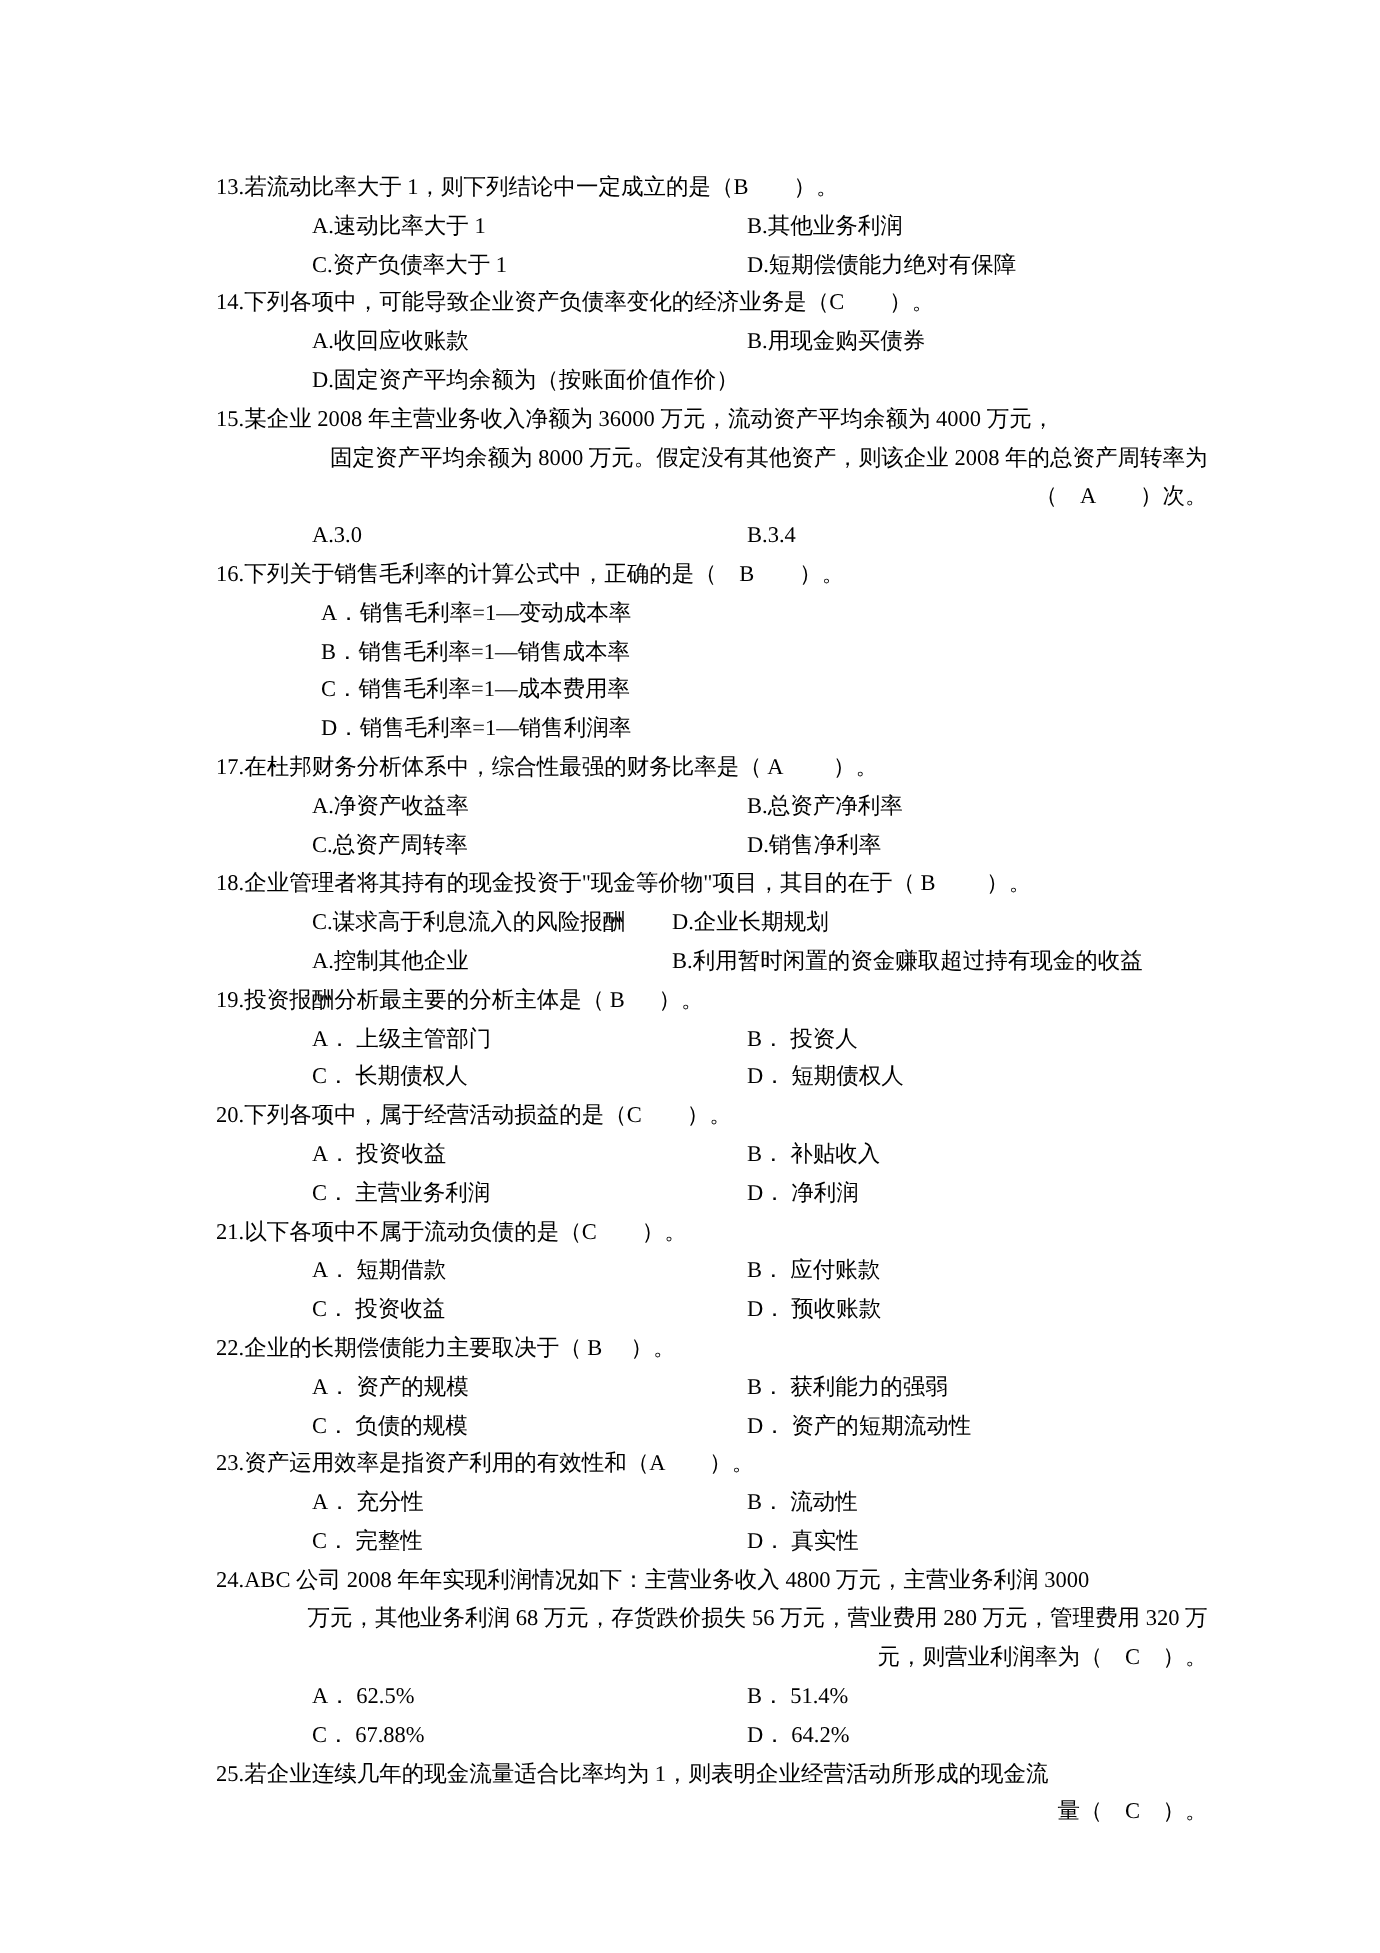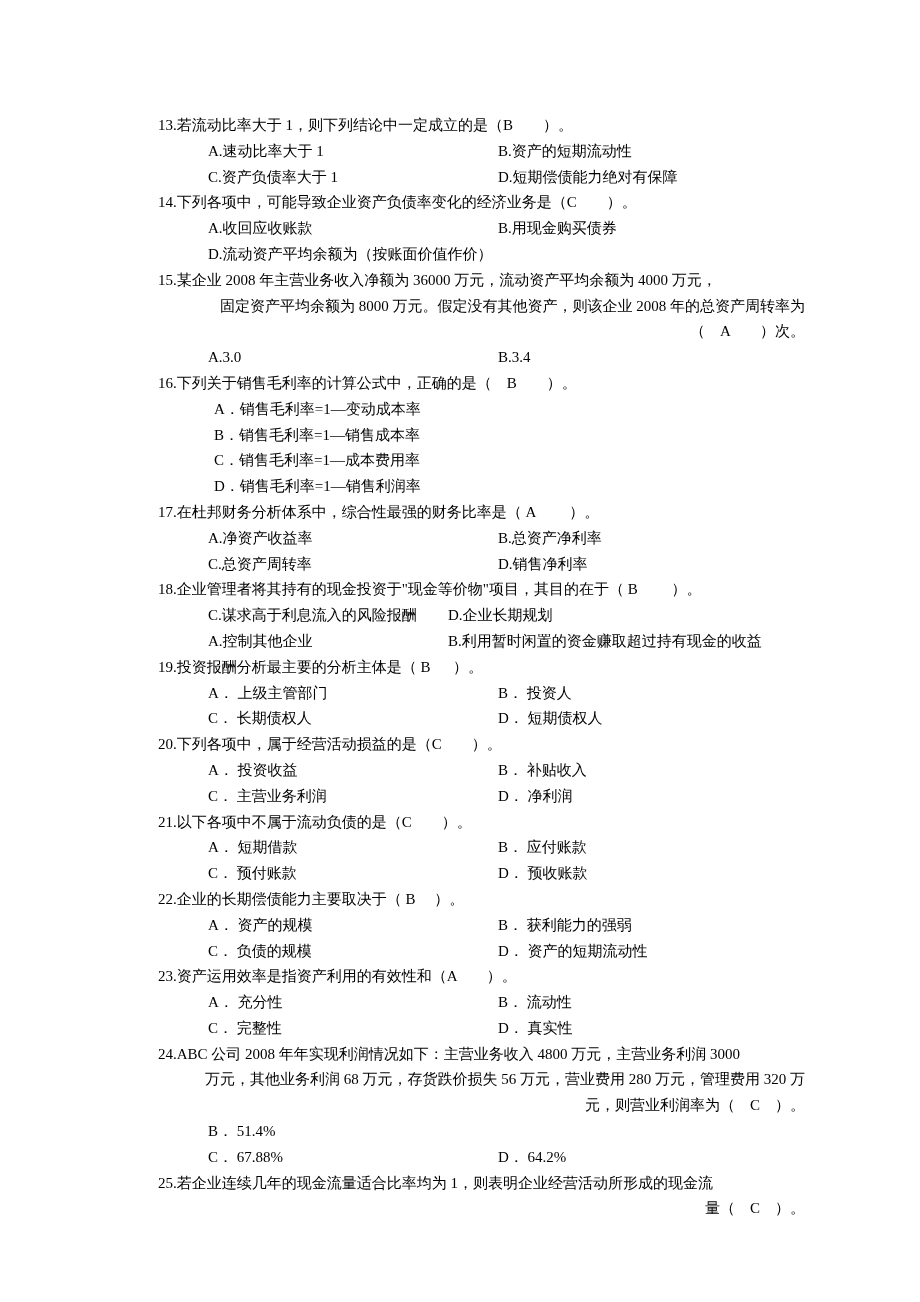--- a/index.html
+++ b/index.html
@@ -11,21 +11,21 @@
     color: #000;
     line-height: 1.72;
   }
   .page {
     width: 920px;
     min-height: 1302px;
     box-sizing: border-box;
     padding: 113px 115px 60px 115px;
   }
   .q-stem {
-    margin-left: 43px;
+    margin-left: 29px;
     text-indent: 0;
     white-space: pre-wrap;
   }
   .q-cont {
     margin-left: 0;
     text-indent: 0;
     white-space: pre-wrap;
     text-align: right;
   }
   .opts-row {
@@ -45,34 +45,34 @@
   }
 </style>
 </head>
 <body>
 
 <div class="page">
 
   <div class="q-stem">13.若流动比率大于 1，则下列结论中一定成立的是（B　　）。</div>
   <div class="opts-row">
     <div class="opt-left">A.速动比率大于 1</div>
-    <div class="opt-right">B.资产的短期流动性</div>
+    <div class="opt-right">B.其他业务利润</div>
   </div>
   <div class="opts-row">
     <div class="opt-left">C.资产负债率大于 1</div>
     <div class="opt-right">D.短期偿债能力绝对有保障</div>
   </div>
 
   <div class="q-stem">14.下列各项中，可能导致企业资产负债率变化的经济业务是（C　　）。</div>
   <div class="opts-row">
     <div class="opt-left">A.收回应收账款</div>
     <div class="opt-right">B.用现金购买债券</div>
   </div>
   <div class="opts-row">
-    <div class="opt-right">D.流动资产平均余额为（按账面价值作价）</div>
+    <div class="opt-right">D.固定资产平均余额为（按账面价值作价）</div>
   </div>
 
   <div class="q-stem">15.某企业 2008 年主营业务收入净额为 36000 万元，流动资产平均余额为 4000 万元，</div>
   <div class="q-cont">固定资产平均余额为 8000 万元。假定没有其他资产，则该企业 2008 年的总资产周转率为
 （　A　　）次。</div>
   <div class="opts-row">
     <div class="opt-left">A.3.0</div>
     <div class="opt-right">B.3.4</div>
   </div>
 
@@ -121,21 +121,21 @@
     <div class="opt-left">C． 主营业务利润</div>
     <div class="opt-right">D． 净利润</div>
   </div>
 
   <div class="q-stem">21.以下各项中不属于流动负债的是（C　　）。</div>
   <div class="opts-row">
     <div class="opt-left">A． 短期借款</div>
     <div class="opt-right">B． 应付账款</div>
   </div>
   <div class="opts-row">
-    <div class="opt-left">C． 预付账款</div>
+    <div class="opt-left">C． 投资收益</div>
     <div class="opt-right">D． 预收账款</div>
   </div>
 
   <div class="q-stem">22.企业的长期偿债能力主要取决于（ B 　）。</div>
   <div class="opts-row">
     <div class="opt-left">A． 资产的规模</div>
     <div class="opt-right">B． 获利能力的强弱</div>
   </div>
   <div class="opts-row">
     <div class="opt-left">C． 负债的规模</div>
@@ -149,20 +149,21 @@
   </div>
   <div class="opts-row">
     <div class="opt-left">C． 完整性</div>
     <div class="opt-right">D． 真实性</div>
   </div>
 
   <div class="q-stem">24.ABC 公司 2008 年年实现利润情况如下：主营业务收入 4800 万元，主营业务利润 3000</div>
   <div class="q-cont">万元，其他业务利润 68 万元，存货跌价损失 56 万元，营业费用 280 万元，管理费用 320 万
 元，则营业利润率为（　C　）。</div>
   <div class="opts-row">
+    <div class="opt-left">A． 62.5%</div>
     <div class="opt-right">B． 51.4%</div>
   </div>
   <div class="opts-row">
     <div class="opt-left">C． 67.88%</div>
     <div class="opt-right">D． 64.2%</div>
   </div>
 
   <div class="q-stem">25.若企业连续几年的现金流量适合比率均为 1，则表明企业经营活动所形成的现金流</div>
   <div class="q-cont">量（　C　）。</div>
 

